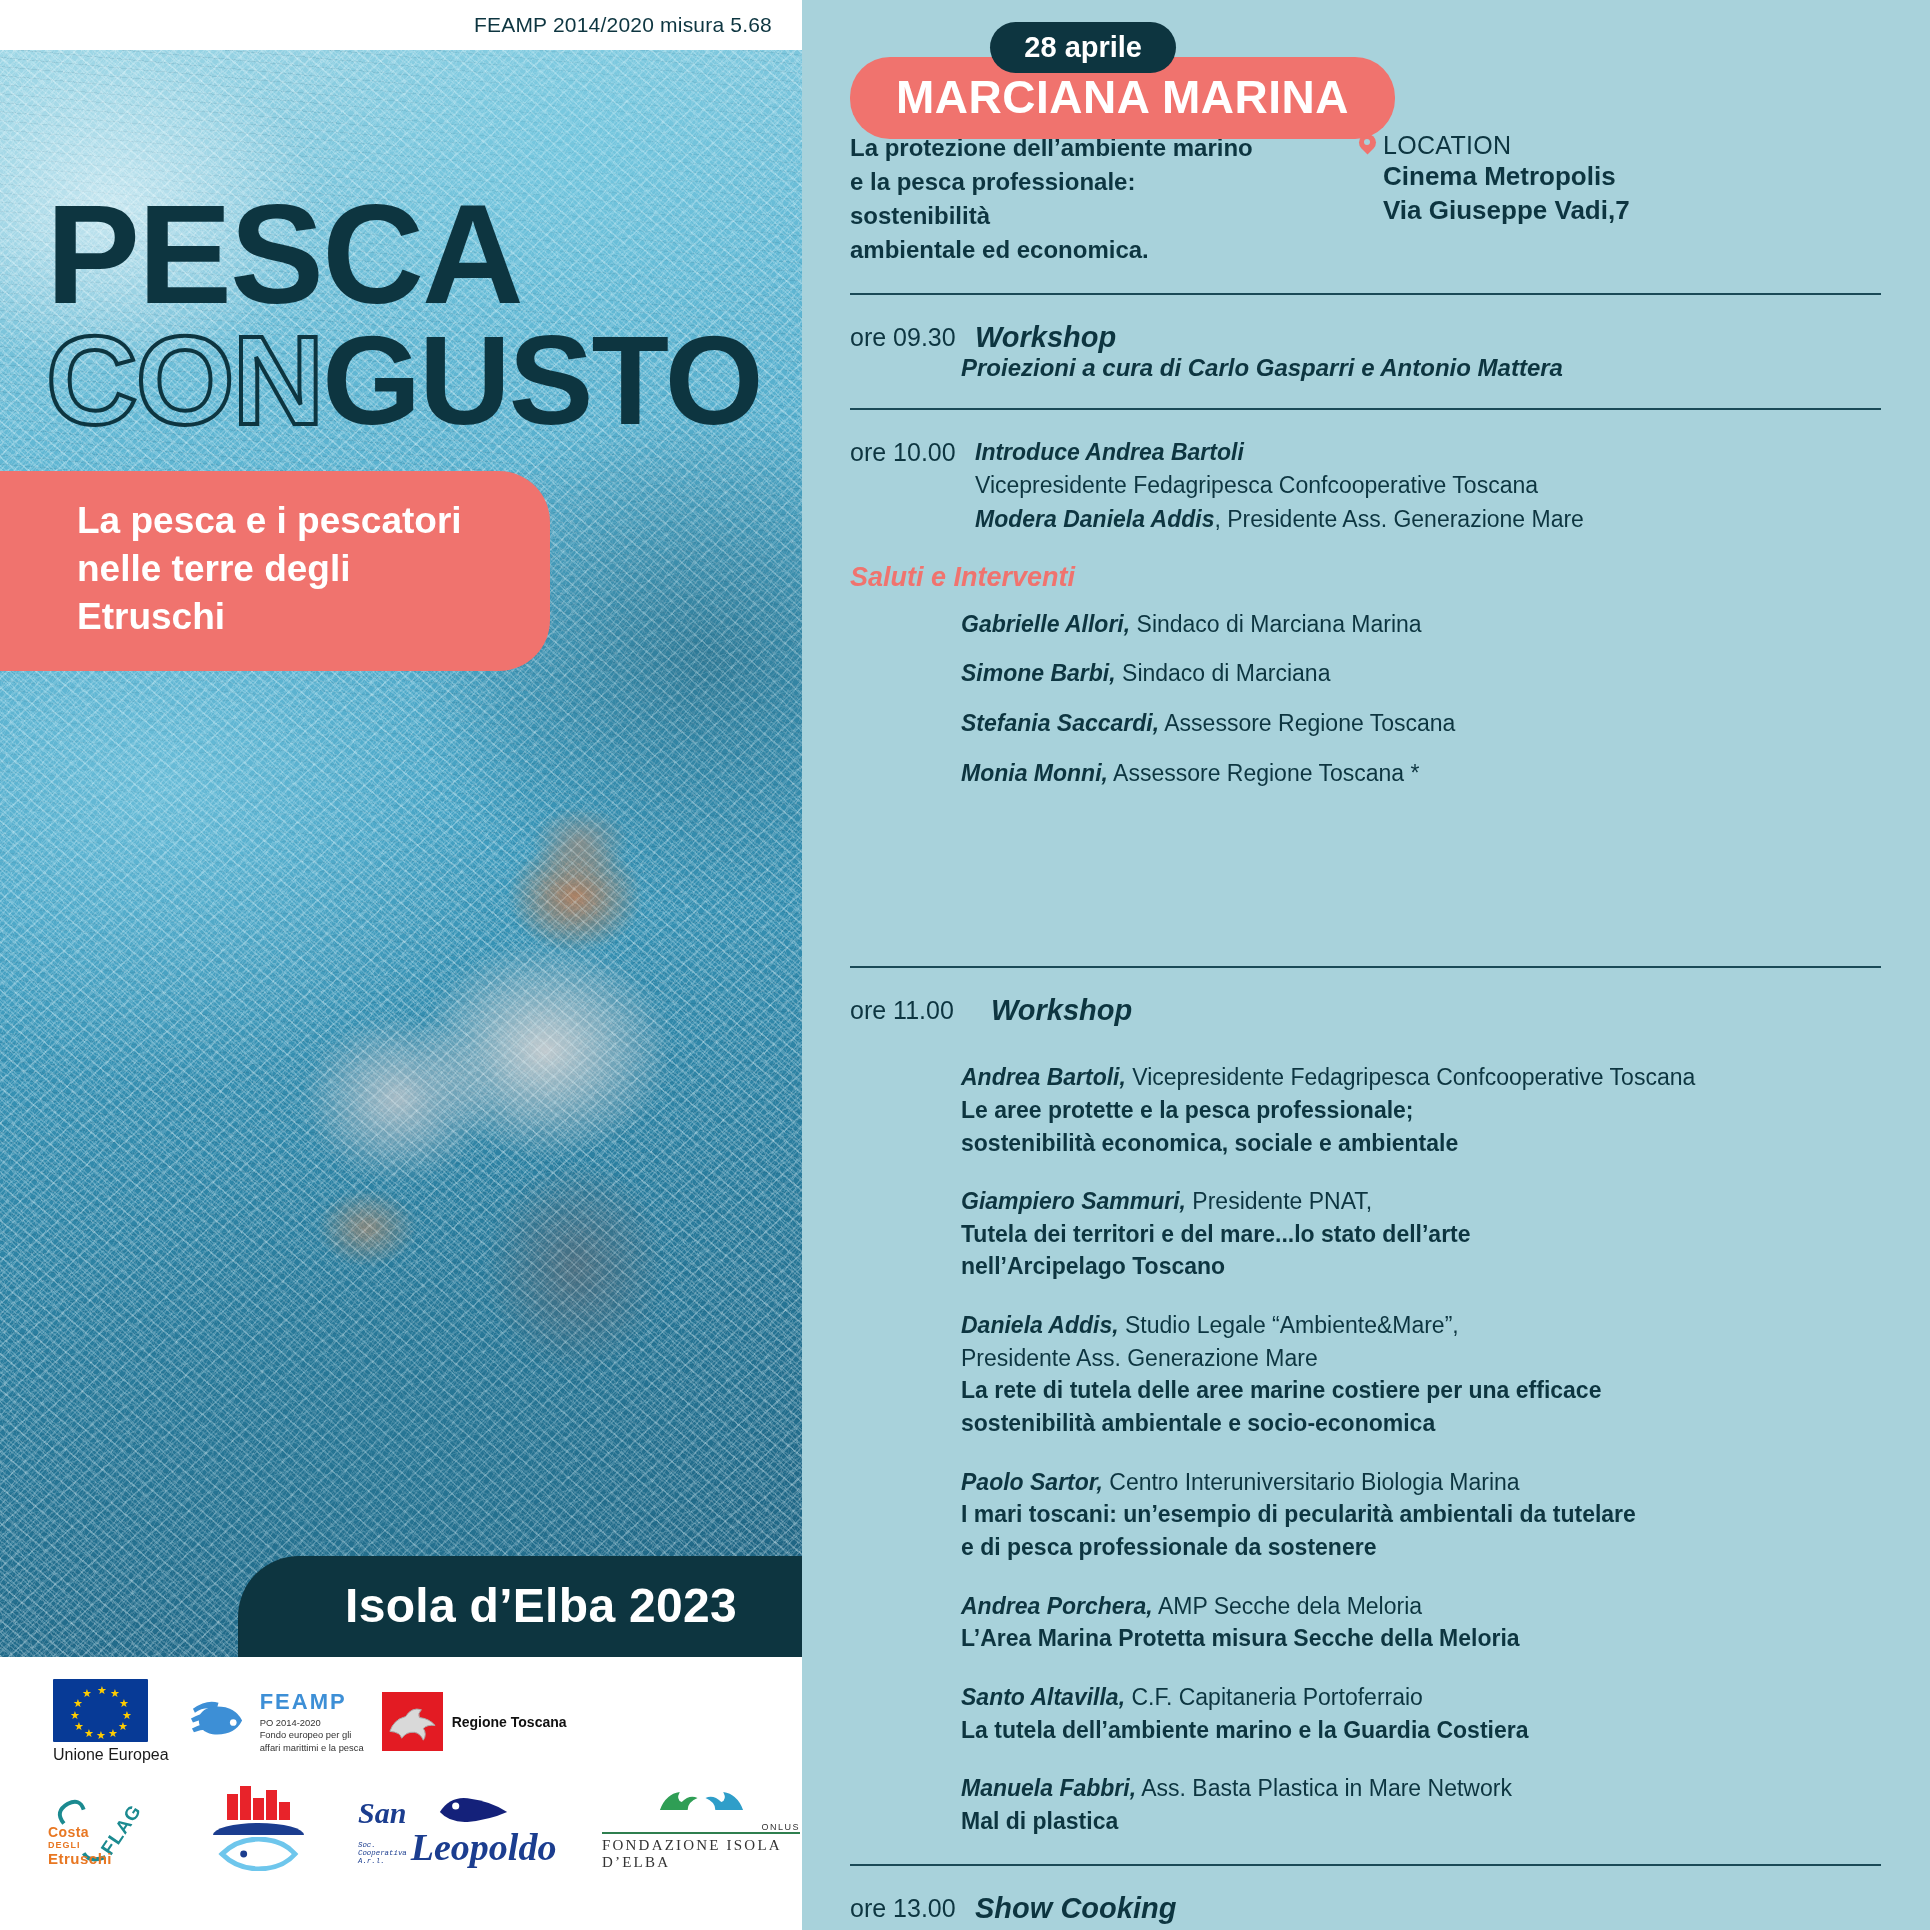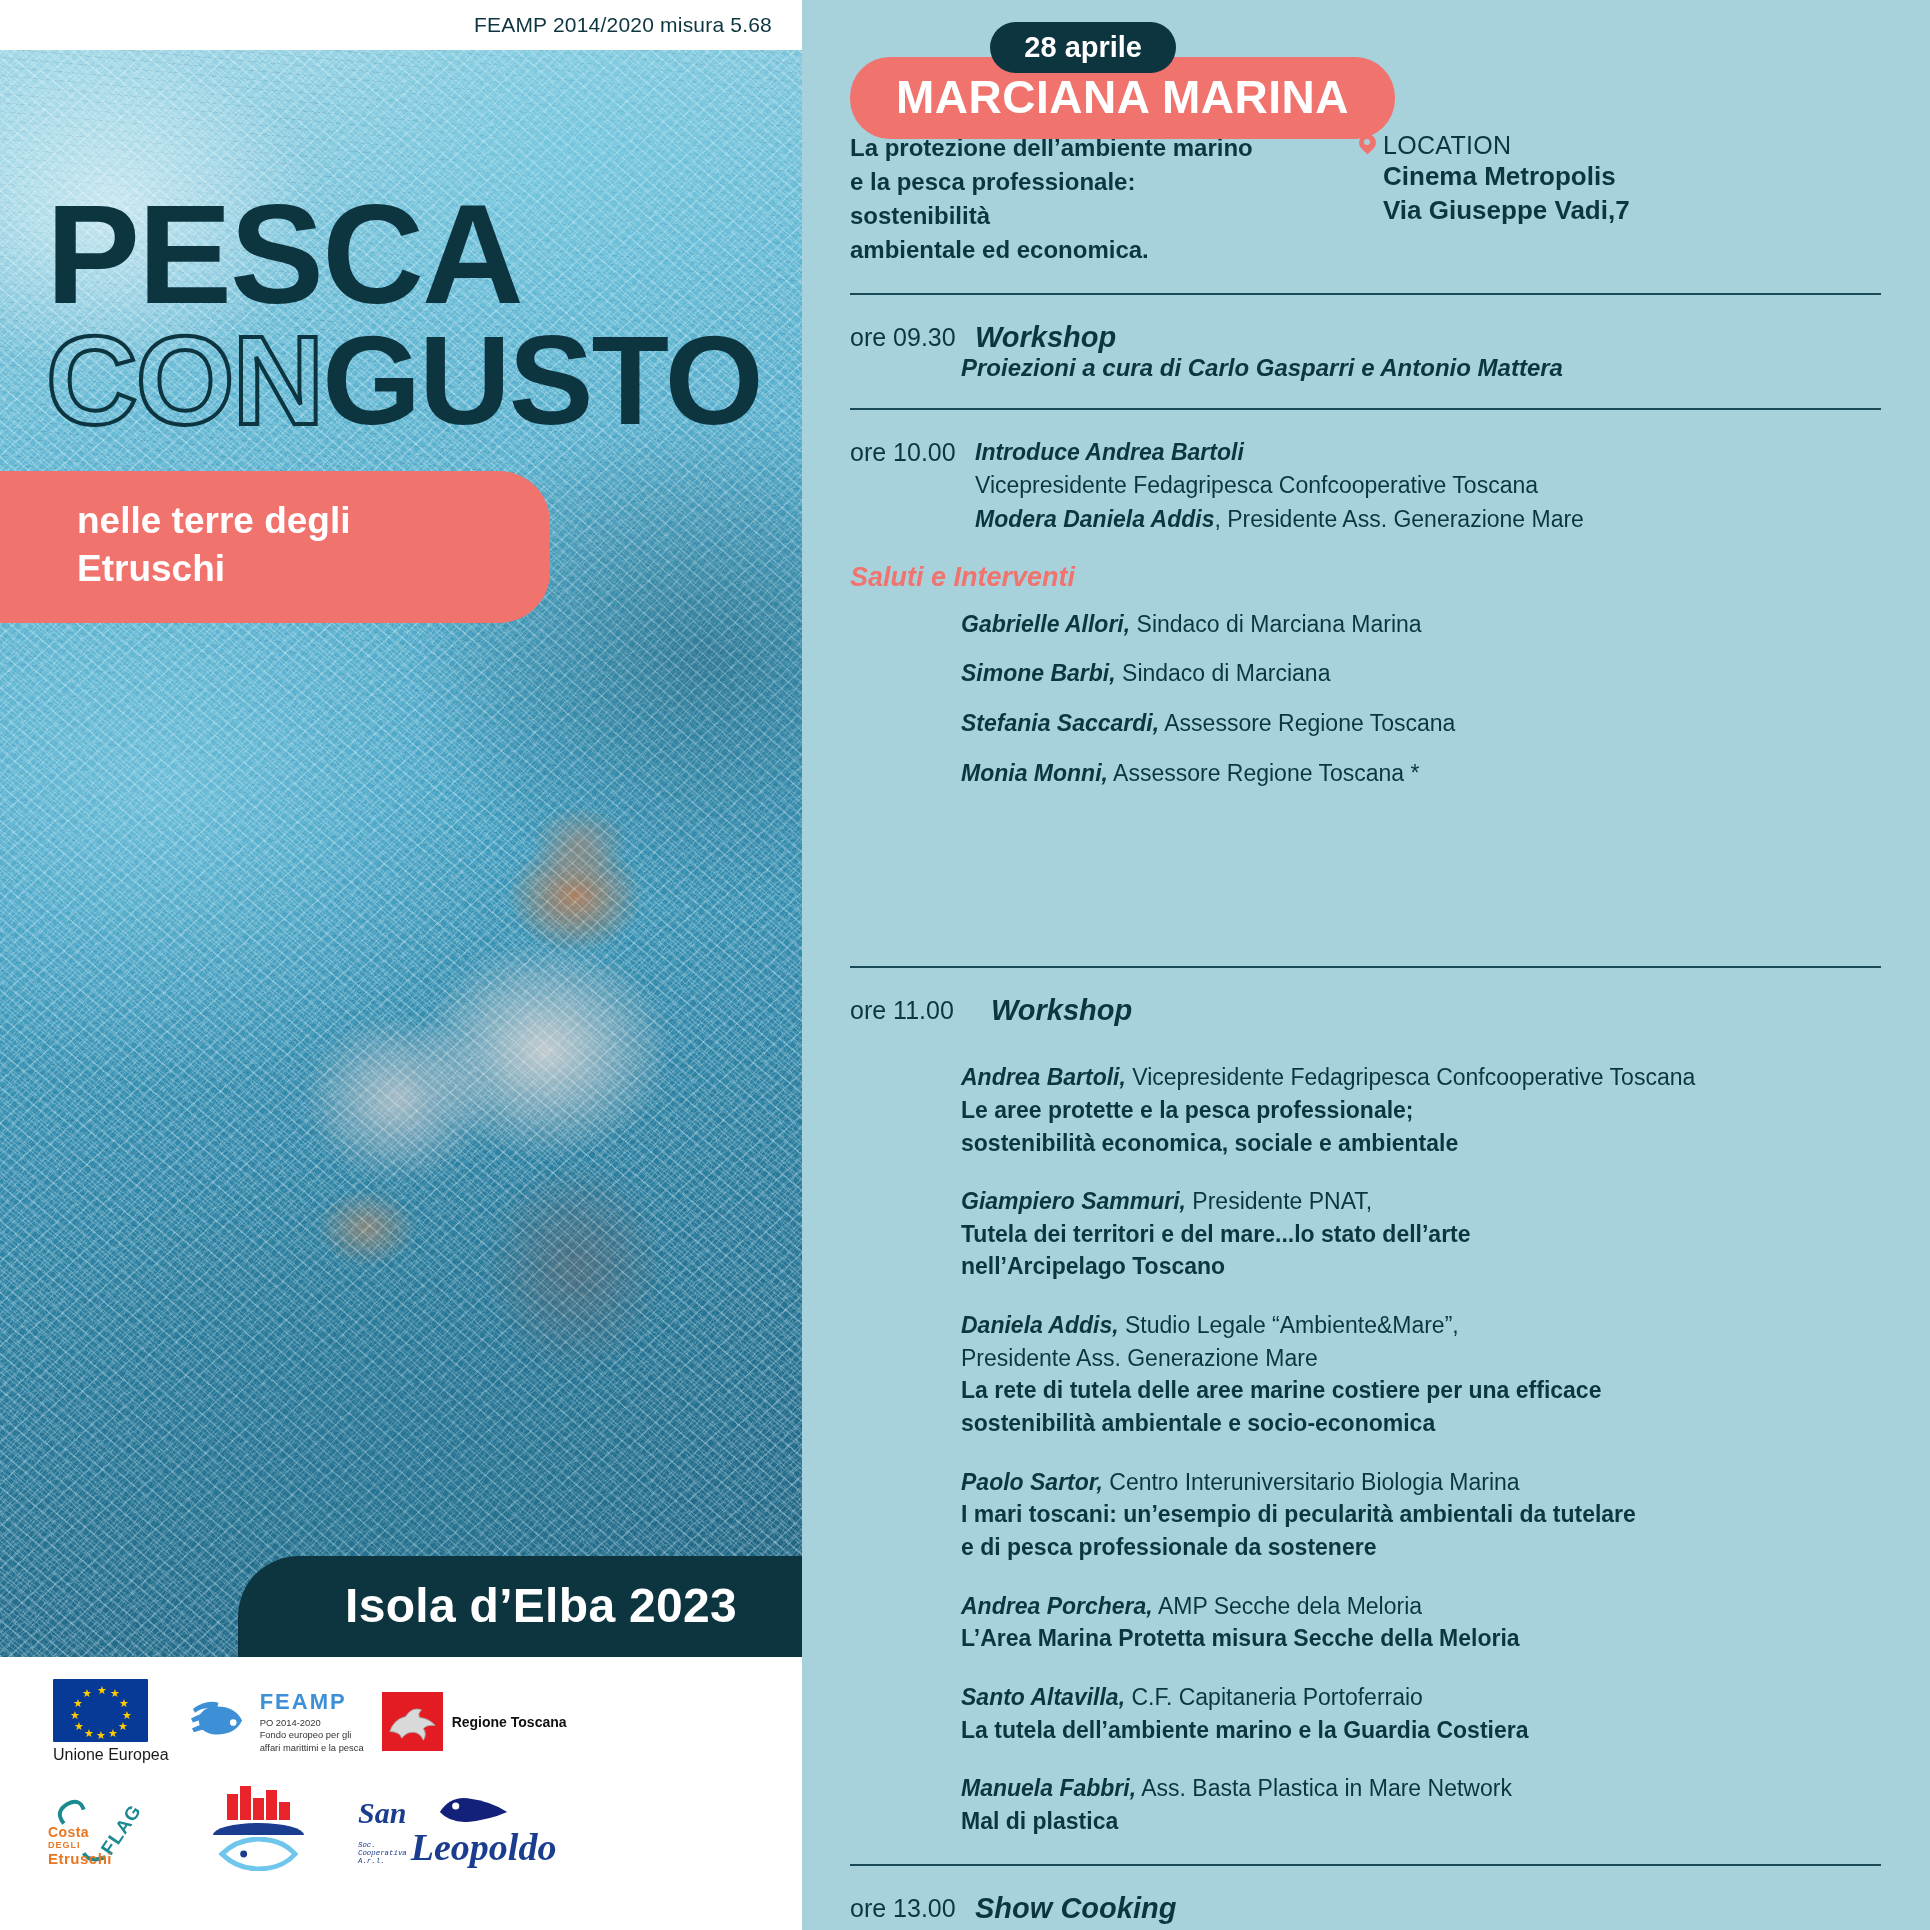--- a/index.html
+++ b/index.html
@@ -255,20 +255,21 @@
       <div class="netover"></div>
 
       <div class="title-block">
         <div class="t-pesca">PESCA</div>
         <div class="t-line2">
           <span class="t-con">CON</span><span class="t-gusto">GUSTO</span>
         </div>
       </div>
 
       <div class="subtitle-pill">
+        <div>La pesca e i pescatori</div>
         <div>nelle terre degli Etruschi</div>
       </div>
 
       <div class="isola-pill">
         <span>Isola d’Elba 2023</span>
       </div>
     </div>
 
     <div class="logos">
 
@@ -364,20 +365,28 @@
               <path d="M14,22 q10,-16 28,-14 q24,3 40,14 q-18,8 -40,10 q-18,1 -28,-10 z" fill="#14217a"></path>
               <circle cx="30" cy="16" r="3.6" fill="#fff"></circle>
             </svg>
           </div>
           <div style="display:flex;align-items:flex-end;gap:4px">
             <span class="leo-soc">Soc. Cooperativa A.r.l.</span>
             <span class="leo-name">Leopoldo</span>
           </div>
         </div>
 
+        <div class="fond">
+          <svg width="95" height="34" viewBox="0 0 96 34" style="display:block;margin:0 auto 4px">
+            <path d="M6,26 q6,-16 20,-18 q-4,8 2,10 q8,-8 16,-4 q-10,4 -10,12 z" fill="#2f9e55"></path>
+            <path d="M90,26 q-6,-16 -20,-18 q4,8 -2,10 q-8,-8 -16,-4 q10,4 10,12 z" fill="#2f9ec9"></path>
+          </svg>
+          <div class="fond-onlus">ONLUS</div>
+          <div class="fond-word">FONDAZIONE ISOLA D’ELBA</div>
+        </div>
       </div>
     </div>
   </div>
 
   <div class="right">
 
     <div class="badge-row">
       <div class="date-badge">28 aprile</div>
       <div class="town-pill">MARCIANA MARINA</div>
     </div>

